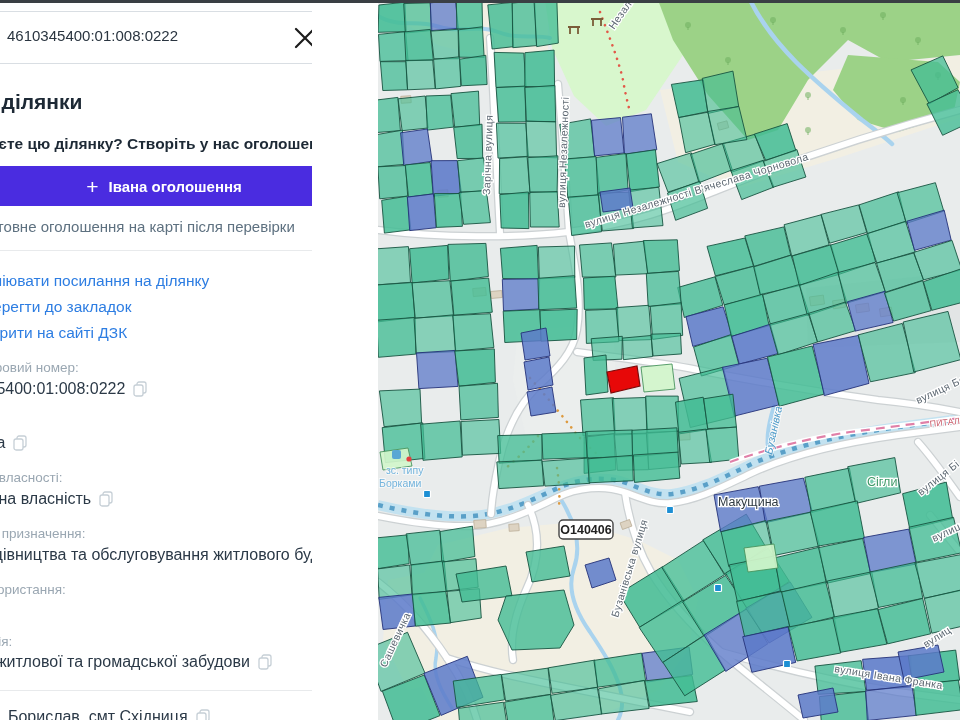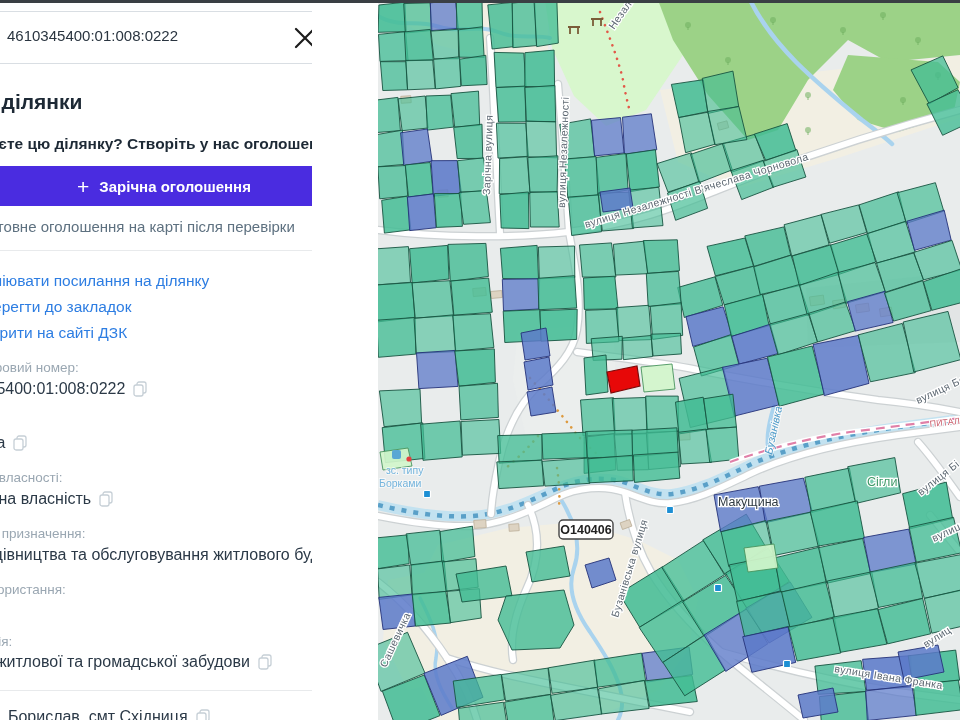--- a/index.html
+++ b/index.html
@@ -51,21 +51,21 @@
     <svg width="26" height="26" viewBox="0 0 26 26">
       <path d="M4 4 L22 22 M22 4 L4 22" stroke="#1c1c1c" stroke-width="2.2" stroke-linecap="round" fill="none"></path>
     </svg>
   </button>
 
   <div class="title">Деталі ділянки</div>
   <div class="promo">Продаєте цю ділянку? Створіть у нас оголошення!</div>
 
   <button class="addbtn">
     <span class="plus">+</span>
-    <span>Зарічна оголошення</span>
+    <span>Івана оголошення</span>
   </button>
 
   <div class="note">Безкоштовне оголошення на карті після перевірки</div>
   <div class="divider" style="top:250px;"></div>
 
   <a class="link" style="left:-33px;top:272px;">Скопіювати посилання на ділянку</a>
   <a class="link" style="left:-25px;top:298px;">Зберегти до закладок</a>
   <a class="link" style="left:-30px;top:324px;">Відкрити на сайті ДЗК</a>
 
   <div class="flabel" style="left:-49px;top:360px;">Кадастровий номер:</div>

